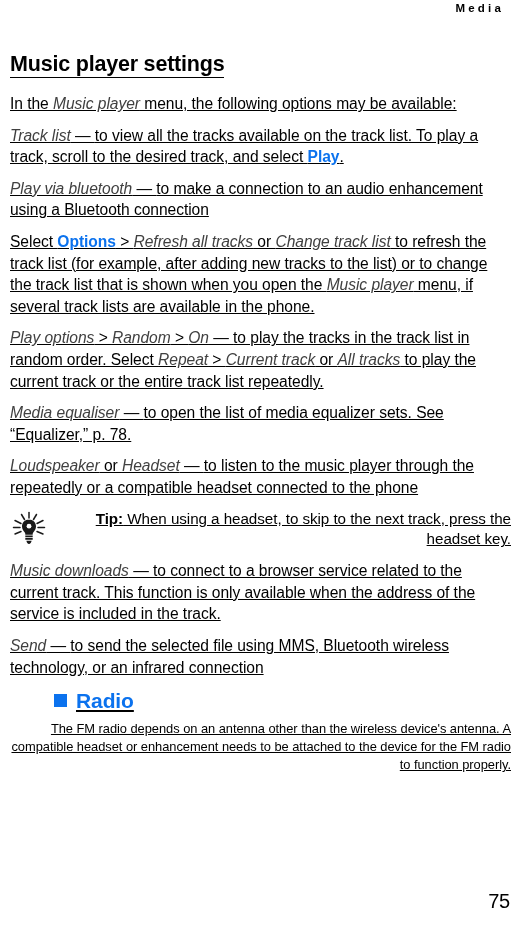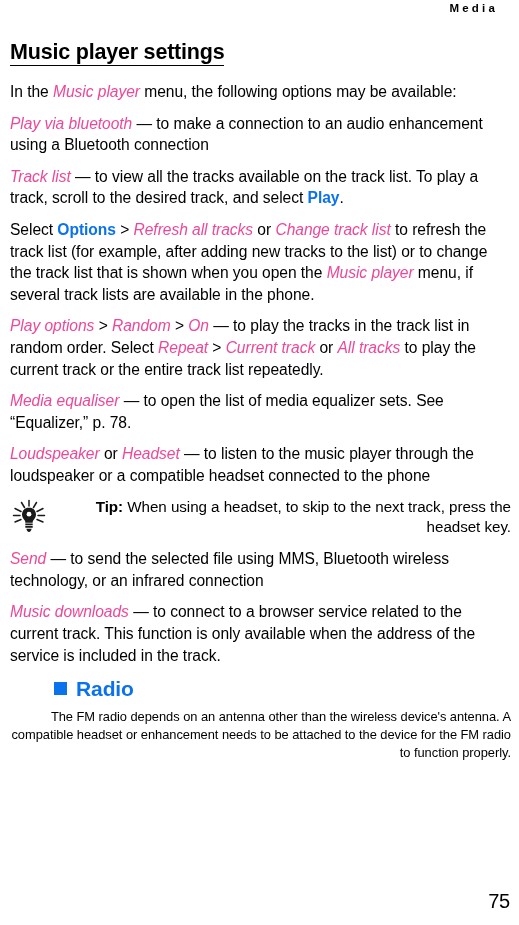--- a/index.html
+++ b/index.html
@@ -20,34 +20,35 @@
     position: absolute;
     left: 0; top: 0;
     width: 519px;
     height: 925px;
   }
 
   
   .running-header {
     position: absolute;
     top: 2px;
-    right: 21px;
+    right: 15px;
     font-size: 11.5px;
     font-weight: bold;
     letter-spacing: 3.2px;
     color: #000;
     text-align: right;
   }
 
   
   .content {
     position: absolute;
     left: 10px;
-    top: 40px;
+    top: 52px;
     width: 501px;
+    text-decoration: underline;
   }
 
   
   h2.section-heading {
     font-size: 21.5px;
     font-weight: bold;
     margin: 0 0 7px 0;
     padding: 0 0 1px 0;
     line-height: 1.12;
     letter-spacing: -0.2px;
@@ -98,21 +99,21 @@
     font-size: 12.9px;
     line-height: 1.39;
     margin: 3px 0 0 0;
     letter-spacing: -0.05px;
     color: #000;
     text-align: right;
   }
 
   
   .ui-italic {
-    color: #ec4899;
+    color: #404040;
     font-style: italic;
   }
   .ui-bold {
     color: #0B72EE;
     font-weight: bold;
   }
   .sep { color: #000; }
   .b { font-weight: bold; }
 
   
@@ -156,31 +157,31 @@
   <div class="running-header">Media</div>
 
   <div class="content">
 
     <div class="heading-wrap">
       <h2 class="section-heading">Music player settings</h2>
     </div>
 
     <p class="body"><span>In the </span><span class="ui-italic">Music player</span><span> menu, the following options may be available:</span></p>
 
+    <p class="body"><span class="ui-italic">Track list</span><span class="sep"> — </span><span>to view all the tracks available on the track list. To play a track, scroll to the desired track, and select </span><span class="ui-bold">Play</span><span>.</span></p>
+
     <p class="body"><span class="ui-italic">Play via bluetooth</span><span class="sep"> — </span><span>to make a connection to an audio enhancement using a Bluetooth connection</span></p>
 
-    <p class="body"><span class="ui-italic">Track list</span><span class="sep"> — </span><span>to view all the tracks available on the track list. To play a track, scroll to the desired track, and select </span><span class="ui-bold">Play</span><span>.</span></p>
-
     <p class="body"><span>Select </span><span class="ui-bold">Options</span><span class="sep"> &gt; </span><span class="ui-italic">Refresh all tracks</span><span> or </span><span class="ui-italic">Change track list</span><span> to refresh the track list (for example, after adding new tracks to the list) or to change the track list that is shown when you open the </span><span class="ui-italic">Music player</span><span> menu, if several track lists are available in the phone.</span></p>
 
     <p class="body"><span class="ui-italic">Play options</span><span class="sep"> &gt; </span><span class="ui-italic">Random</span><span class="sep"> &gt; </span><span class="ui-italic">On</span><span class="sep"> — </span><span>to play the tracks in the track list in random order. Select </span><span class="ui-italic">Repeat</span><span class="sep"> &gt; </span><span class="ui-italic">Current track</span><span> or </span><span class="ui-italic">All tracks</span><span> to play the current track or the entire track list repeatedly.</span></p>
 
     <p class="body"><span class="ui-italic">Media equaliser</span><span class="sep"> — </span><span>to open the list of media equalizer sets. See “Equalizer,” p. 78.</span></p>
 
-    <p class="body"><span class="ui-italic">Loudspeaker</span><span> or </span><span class="ui-italic">Headset</span><span class="sep"> — </span><span>to listen to the music player through the loudspeaker or a compatible headset connected to the phone</span></p>
+    <p class="body"><span class="ui-italic">Loudspeaker</span><span> or </span><span class="ui-italic">Headset</span><span class="sep"> — </span><span>to listen to the music player through the repeatedly or a compatible headset connected to the phone</span></p>
 
     <div class="tip-block">
       <span class="tip-icon">
         <svg viewBox="0 0 38 34" width="38" height="34" aria-hidden="true">
           <g stroke="#1a1a1a" stroke-width="1.5" stroke-linecap="round">
             <line x1="19" y1="1.5" x2="19" y2="7"></line>
             <line x1="11.5" y1="3.5" x2="14.5" y2="8.5"></line>
             <line x1="26.5" y1="3.5" x2="23.5" y2="8.5"></line>
             <line x1="5" y1="9.5" x2="11" y2="12.5"></line>
             <line x1="33" y1="9.5" x2="27" y2="12.5"></line>
@@ -191,23 +192,23 @@
           </g>
           <path d="M19 8.5c-4.1 0-7 3.1-7 7 0 2.7 1.5 4.2 2.4 5.4.6.8.9 1.4.9 2.2v.7h7.4v-.7c0-.8.3-1.4.9-2.2.9-1.2 2.4-2.7 2.4-5.4 0-3.9-2.9-7-7-7z" fill="#1a1a1a"></path>
           <path d="M15.3 24.6h7.4v1.7h-7.4zM15.3 27.1h7.4v1.7h-7.4z" fill="#1a1a1a"></path>
           <path d="M16.4 29.8h5.2c-.3 1.9-1.3 3.1-2.6 3.1s-2.3-1.2-2.6-3.1z" fill="#1a1a1a"></path>
           <circle cx="19" cy="15.2" r="2.4" fill="#ffffff"></circle>
         </svg>
       </span>
       <p class="tip-text"><span class="b">Tip:</span><span> When using a headset, to skip to the next track, press the headset key.</span></p>
     </div>
 
+    <p class="body"><span class="ui-italic">Music downloads</span><span class="sep"> — </span><span>to connect to a browser service related to the current track. This function is only available when the address of the service is included in the track.</span></p>
+
     <p class="body"><span class="ui-italic">Send</span><span class="sep"> — </span><span>to send the selected file using MMS, Bluetooth wireless technology, or an infrared connection</span></p>
-
-    <p class="body"><span class="ui-italic">Music downloads</span><span class="sep"> — </span><span>to connect to a browser service related to the current track. This function is only available when the address of the service is included in the track.</span></p>
 
 
     <div class="blue-heading-block">
       <h2 class="blue-heading">
         <span class="sq-bullet"></span>
         <span>Radio</span>
       </h2>
     </div>
 
     <p class="note">The FM radio depends on an antenna other than the wireless device's antenna. A compatible headset or enhancement needs to be attached to the device for the FM radio to function properly.</p>

